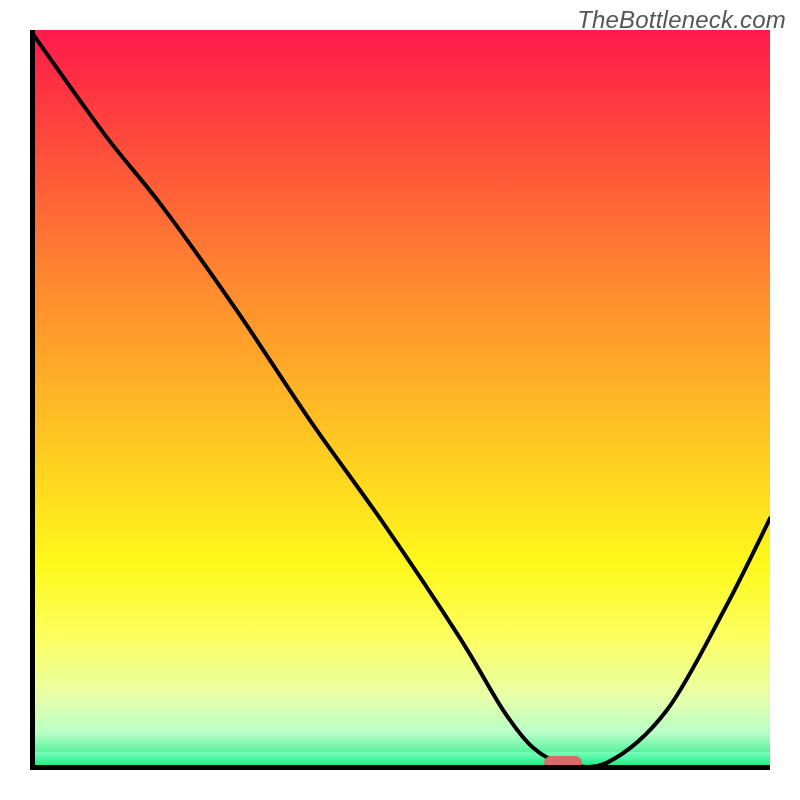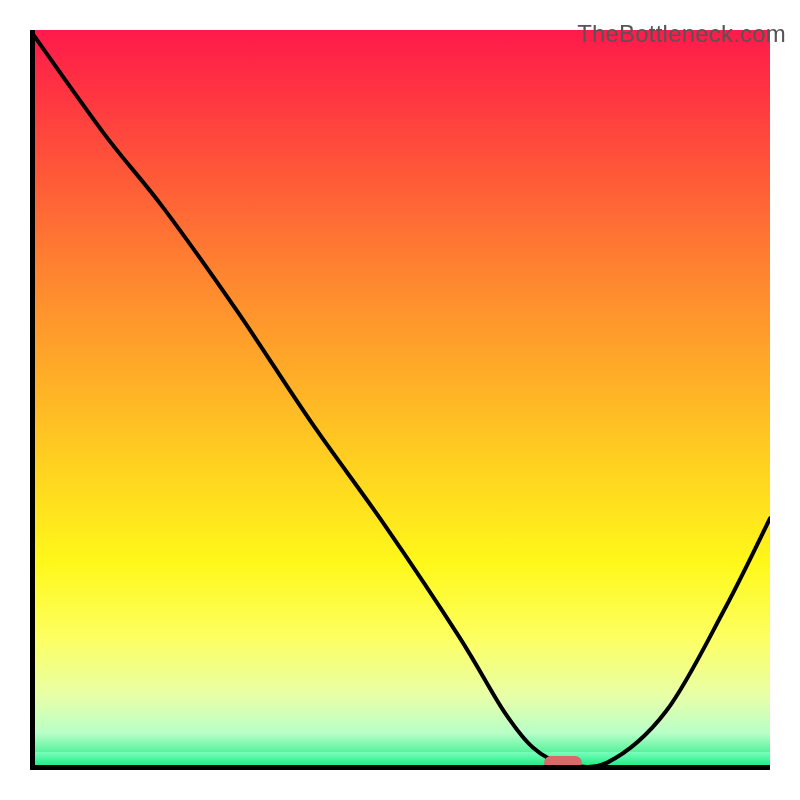--- a/index.html
+++ b/index.html
@@ -6,26 +6,27 @@
     margin: 0;
     padding: 0;
     width: 800px;
     height: 800px;
     background: #ffffff;
     font-family: Arial, Helvetica, sans-serif;
     position: relative;
   }
   .watermark {
     position: absolute;
-    top: 20px;
+    top: 6px;
     right: 14px;
     color: #555;
     font-size: 24px;
     letter-spacing: 0.2px;
     z-index: 10;
+    font-style: italic;
   }
   .plot-area {
     position: absolute;
     top: 30px;
     left: 30px;
     width: 740px;
     height: 740px;
   }
   .gradient {
     position: absolute;

